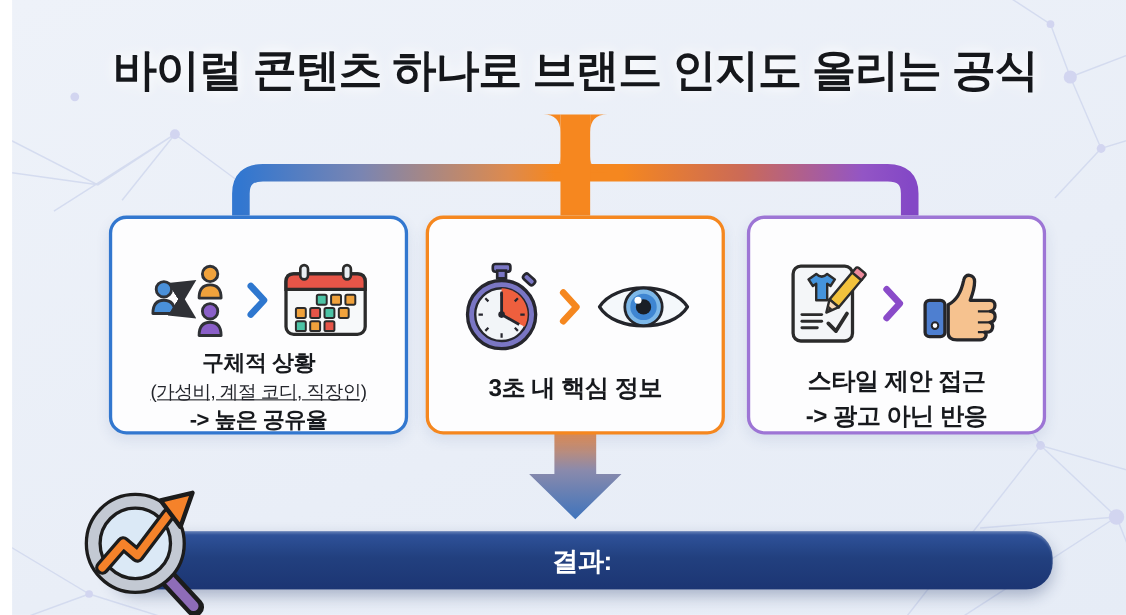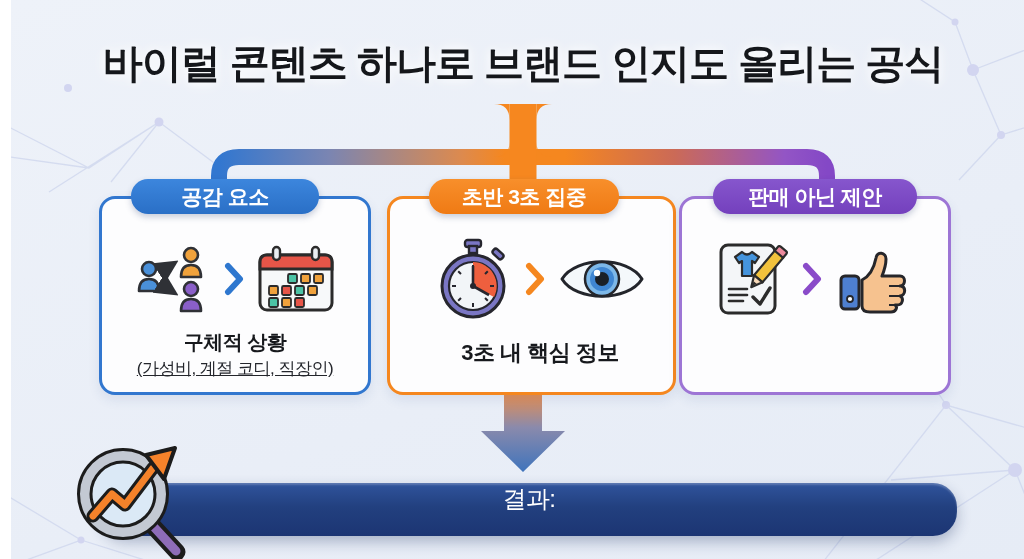--- a/index.html
+++ b/index.html
@@ -26,35 +26,35 @@
   .badge.blue{left:120px;width:188px;background:linear-gradient(180deg,#3c86dd,#2a6fc6);}
   .badge.orange{left:418px;width:190px;background:linear-gradient(180deg,#f88f2b,#ef7a14);}
   .badge.purple{left:702px;width:204px;background:linear-gradient(180deg,#8656cd,#7440bd);}
   .card{
     position:absolute;top:196px;width:266px;height:193px;z-index:3;
     background:#fdfdfe;border-radius:16px;
     box-shadow:0 5px 12px rgba(50,80,140,.10);
     display:flex;flex-direction:column;align-items:center;
   }
   .card.blue{left:88px;border:3px solid #3277cf;}
-  .card.orange{left:376px;border:3px solid #f5871f;padding-left:17px;}
+  .card.orange{left:376px;border:3px solid #f5871f;}
   .card.purple{left:668px;border:3px solid #9d75d5;}
   .icon-row{display:flex;align-items:center;justify-content:center;gap:13px;margin-top:38px;height:84px;}
   .txt{ text-align:center;color:#17191d;letter-spacing:-.5px;margin-top:8px;}
   .txt .b{font-weight:700;font-size:20px;line-height:27px;}
   .txt .s{font-weight:400;font-size:17px;line-height:25px;color:#23252b;text-decoration:underline;}
   .card.orange .txt,.card.purple .txt{margin-top:16px;}
   .card.orange .txt .b,.card.purple .txt .b{font-size:22px;line-height:31px;}
   .down-arrow{position:absolute;left:462px;top:391px;z-index:1;}
   .result-bar{
     position:absolute;left:90px;top:483px;width:856px;height:53px;z-index:4;
     border-radius:24px;background:linear-gradient(180deg,#30549d 0%,#22407f 45%,#1c3573 100%);
     box-shadow:0 6px 14px rgba(25,45,95,.30), inset 0 2px 2px rgba(255,255,255,.22);
-    display:flex;justify-content:center;white-space:nowrap;
-    font-size:24px;font-weight:400;color:#ffffff;letter-spacing:-.6px;
+    display:flex;align-items:center;justify-content:center;white-space:nowrap;
+    font-size:24px;font-weight:700;color:#ffffff;letter-spacing:-.6px;
   }
   .result-bar .hl{color:#ffd84a;}
   .magnifier{position:absolute;left:56px;top:440px;z-index:5;}
 </style>
 </head>
 <body>
 
 <div class="canvas">
 
   <svg class="bg-net" width="1024" height="559" viewBox="0 0 1024 559">
@@ -92,23 +92,20 @@
       </linearGradient>
     </defs>
     <path d="M208,196 L208,176 Q208,157 228,157 L796,157 Q816,157 816,176 L816,196" fill="none" stroke="url(#barGrad)" stroke-width="16"></path>
     <path d="M512,104 L512,196" fill="none" stroke="#f6871f" stroke-width="27"></path>
     <path d="M498.5,142 Q498.5,157 483,157 L498.5,157 Z" fill="#f5871f"></path>
     <path d="M525.5,142 Q525.5,157 541,157 L525.5,157 Z" fill="#f5871f"></path>
     <path d="M483,104 Q498.5,104 498.5,120 L498.5,104 Z" fill="#f6871f"></path>
     <path d="M541,104 Q525.5,104 525.5,120 L525.5,104 Z" fill="#f6871f"></path>
   </svg>
 
-  <div class="badge blue">공감 요소</div>
-  <div class="badge orange">초반 3초 집중</div>
-  <div class="badge purple">판매 아닌 제안</div>
 
   <div class="card blue">
     <div class="icon-row">
       <svg width="76" height="72" viewBox="0 0 76 72">
         <defs>
           <marker id="ah" markerWidth="9" markerHeight="9" refX="6.5" refY="4.5" orient="auto">
             <path d="M0,0 L9,4.5 L0,9 Z" fill="#2f3136"></path>
           </marker>
         </defs>
         <g stroke="#2f3136" stroke-width="2.6" stroke-linejoin="round">
@@ -142,20 +139,21 @@
           <rect x="51" y="42" width="9" height="9" rx="1.5" fill="#f0a23c"></rect>
           <rect x="12" y="54" width="9" height="9" rx="1.5" fill="#4cc3a5"></rect>
           <rect x="25" y="54" width="9" height="9" rx="1.5" fill="#f0a23c"></rect>
           <rect x="38" y="54" width="9" height="9" rx="1.5" fill="#e65548"></rect>
         </g>
       </svg>
     </div>
     <div class="txt">
       <div class="b">구체적 상황</div>
       <div class="s">(가성비, 계절 코디, 직장인)</div>
+      <div class="b">-&gt; 높은 공유율</div>
     </div>
   </div>
 
   <div class="card orange">
     <div class="icon-row">
       <svg width="78" height="82" viewBox="0 0 78 82">
         <rect x="31" y="2" width="16" height="7" rx="2.5" fill="#7a76c4" stroke="#26262e" stroke-width="2.4"></rect>
         <rect x="35" y="8" width="8" height="7" fill="#7a76c4" stroke="#26262e" stroke-width="2.4"></rect>
         <rect x="58" y="13" width="12" height="6" rx="2.5" fill="#7a76c4" stroke="#26262e" stroke-width="2.4" transform="rotate(42 64 16)"></rect>
         <circle cx="39" cy="48" r="31" fill="#7a76c4" stroke="#26262e" stroke-width="3"></circle>
@@ -217,20 +215,22 @@
         <circle cx="15" cy="56" r="3" fill="#ffffff" stroke="#26262a" stroke-width="1.8"></circle>
         <path d="M27,63 L27,37 C35,33 39,25 41,15 C42,8 51,9 51,16 C51,22 49,28 47,33 L65,33 C71,33 71,42 65,43 L66,43 C71,44 71,52 65,53 C69,55 68,62 62,62 L60,62 C63,64 61,69 56,69 L35,69 C30,69 27,67 27,63 Z" fill="#f6c28f" stroke="#26262a" stroke-width="3" stroke-linejoin="round"></path>
         <g stroke="#26262a" stroke-width="2" fill="none">
           <path d="M64,43 L54,43"></path>
           <path d="M65,53 L54,53"></path>
           <path d="M61,62 L54,62"></path>
         </g>
       </svg>
     </div>
     <div class="txt">
+      <div class="b">스타일 제안 접근</div>
+      <div class="b">-&gt; 광고 아닌 반응</div>
     </div>
   </div>
 
   <svg class="down-arrow" width="100" height="82" viewBox="0 0 100 82">
     <defs>
       <linearGradient id="downGrad" x1="0" y1="0" x2="0" y2="1">
         <stop offset="0" stop-color="#ee8f4a"></stop>
         <stop offset="0.45" stop-color="#8a8aac"></stop>
         <stop offset="1" stop-color="#3f74bc"></stop>
       </linearGradient>

